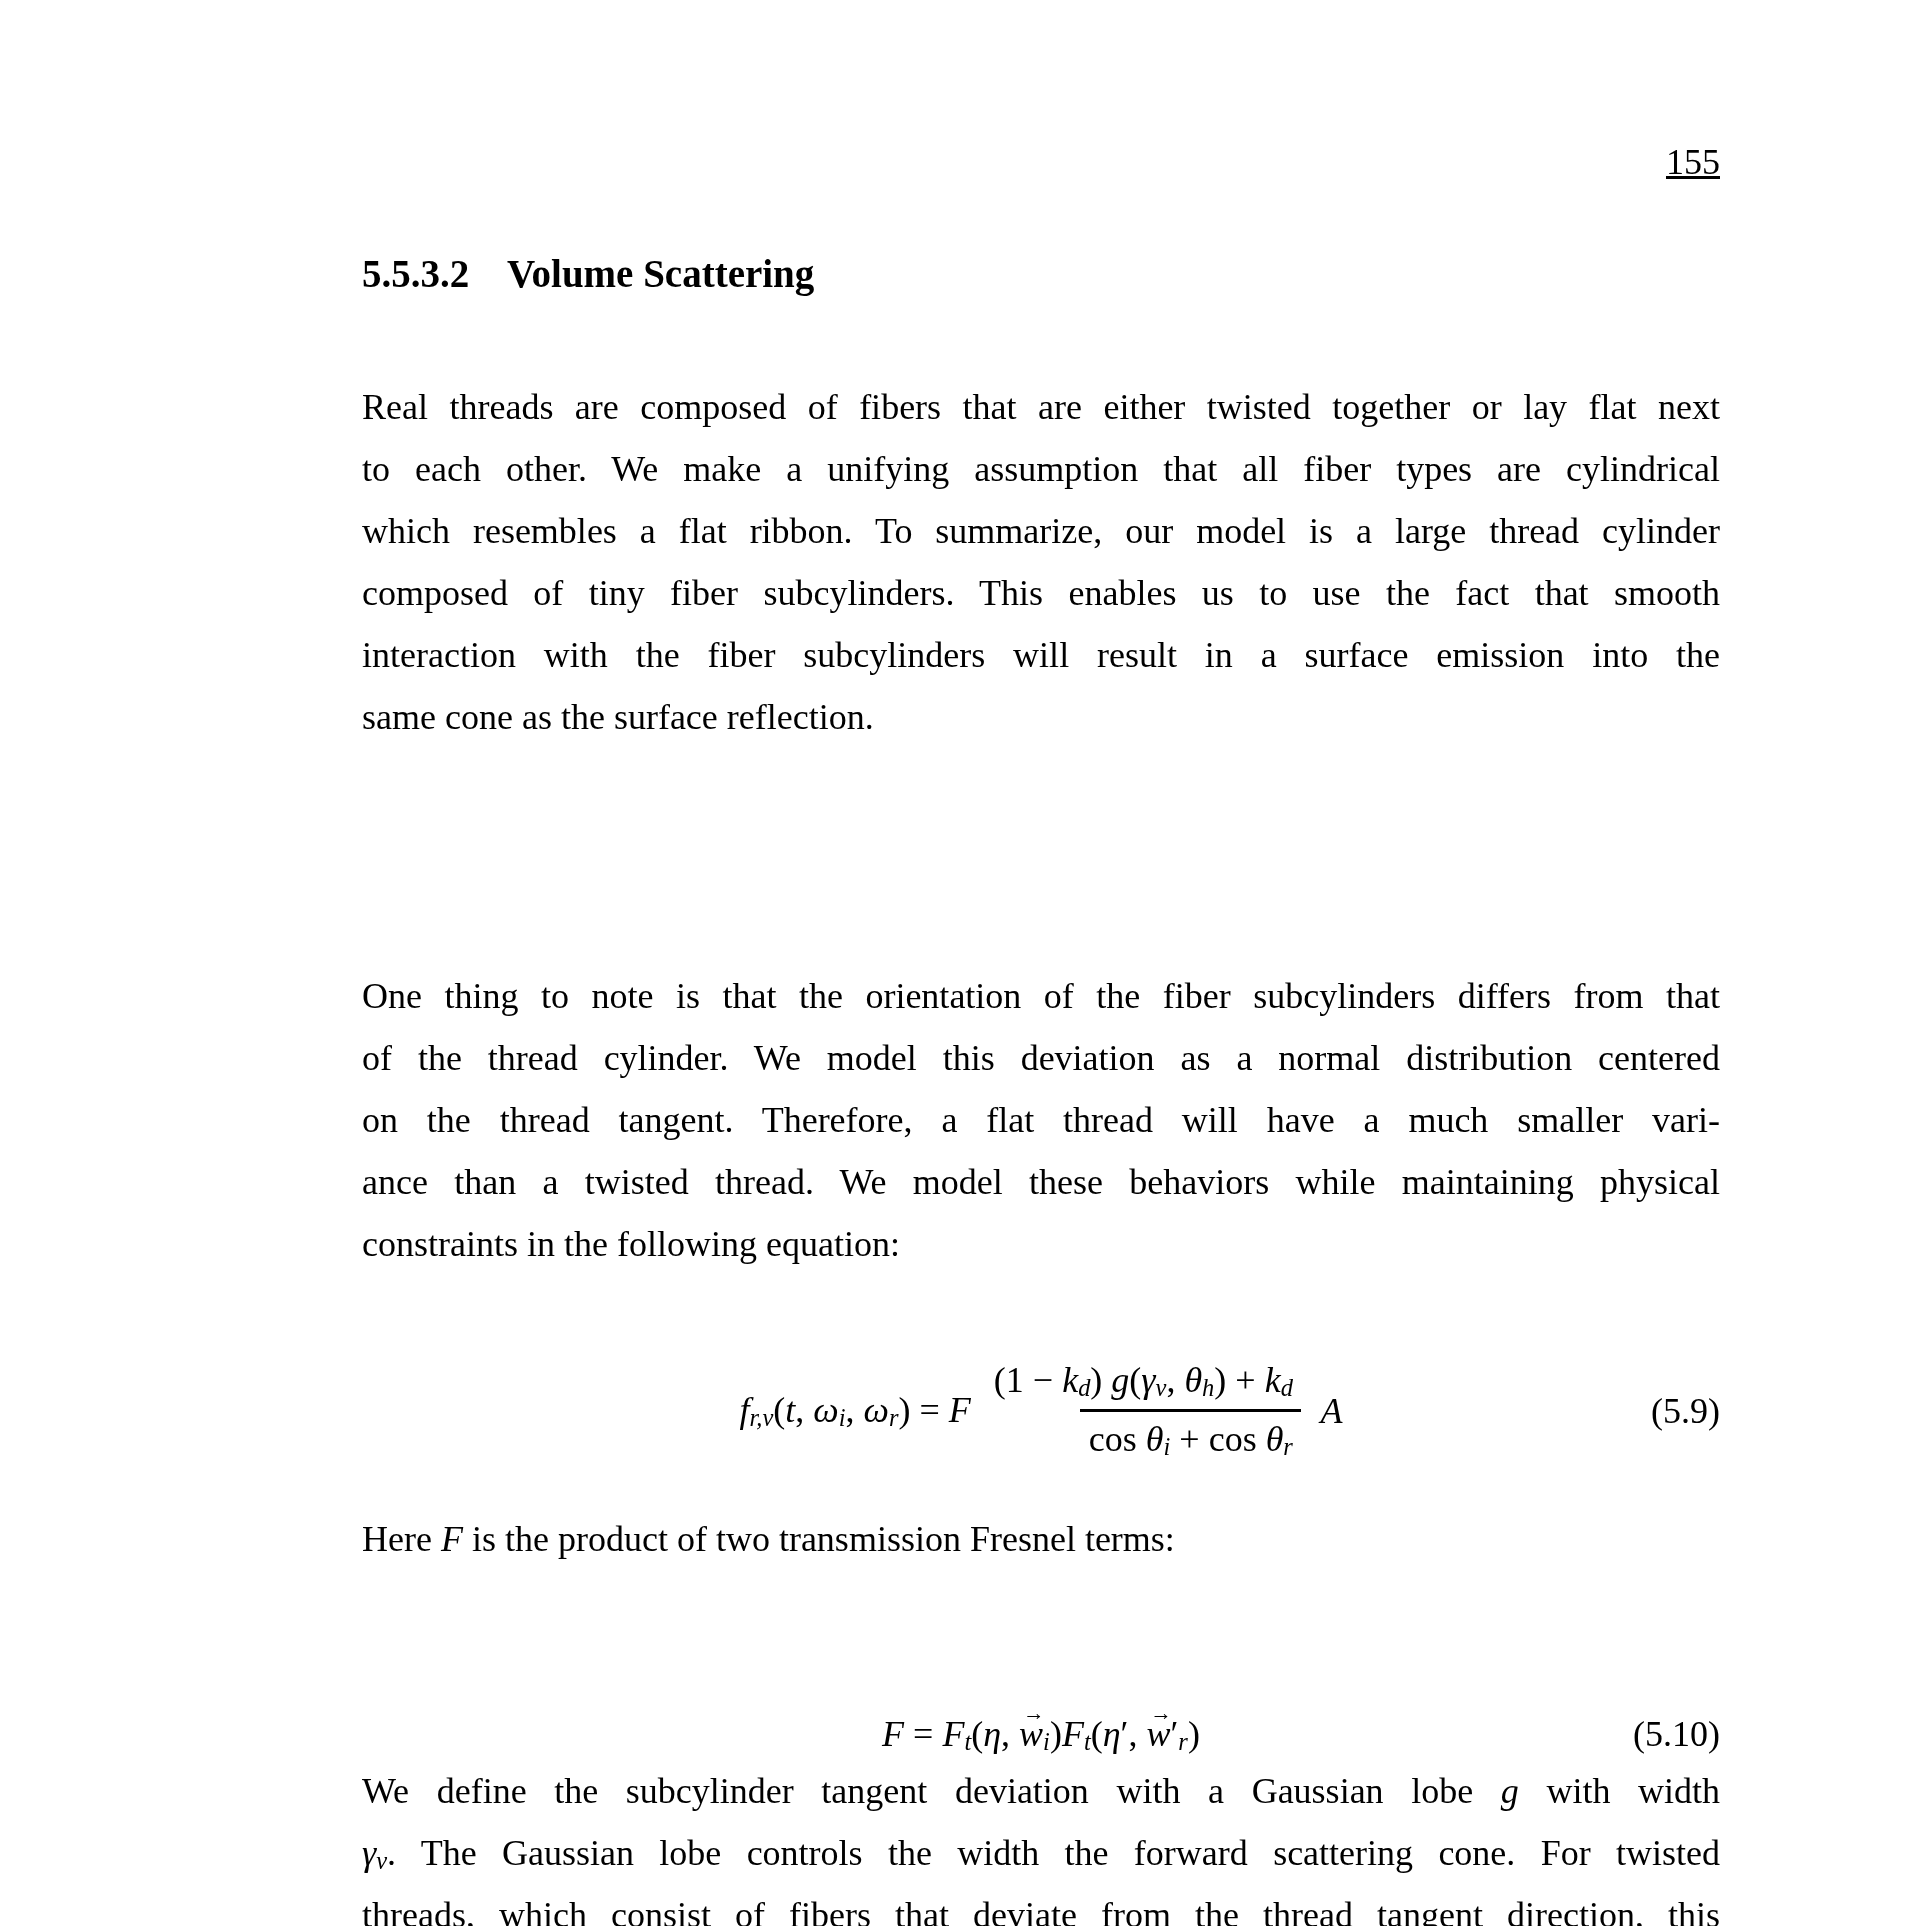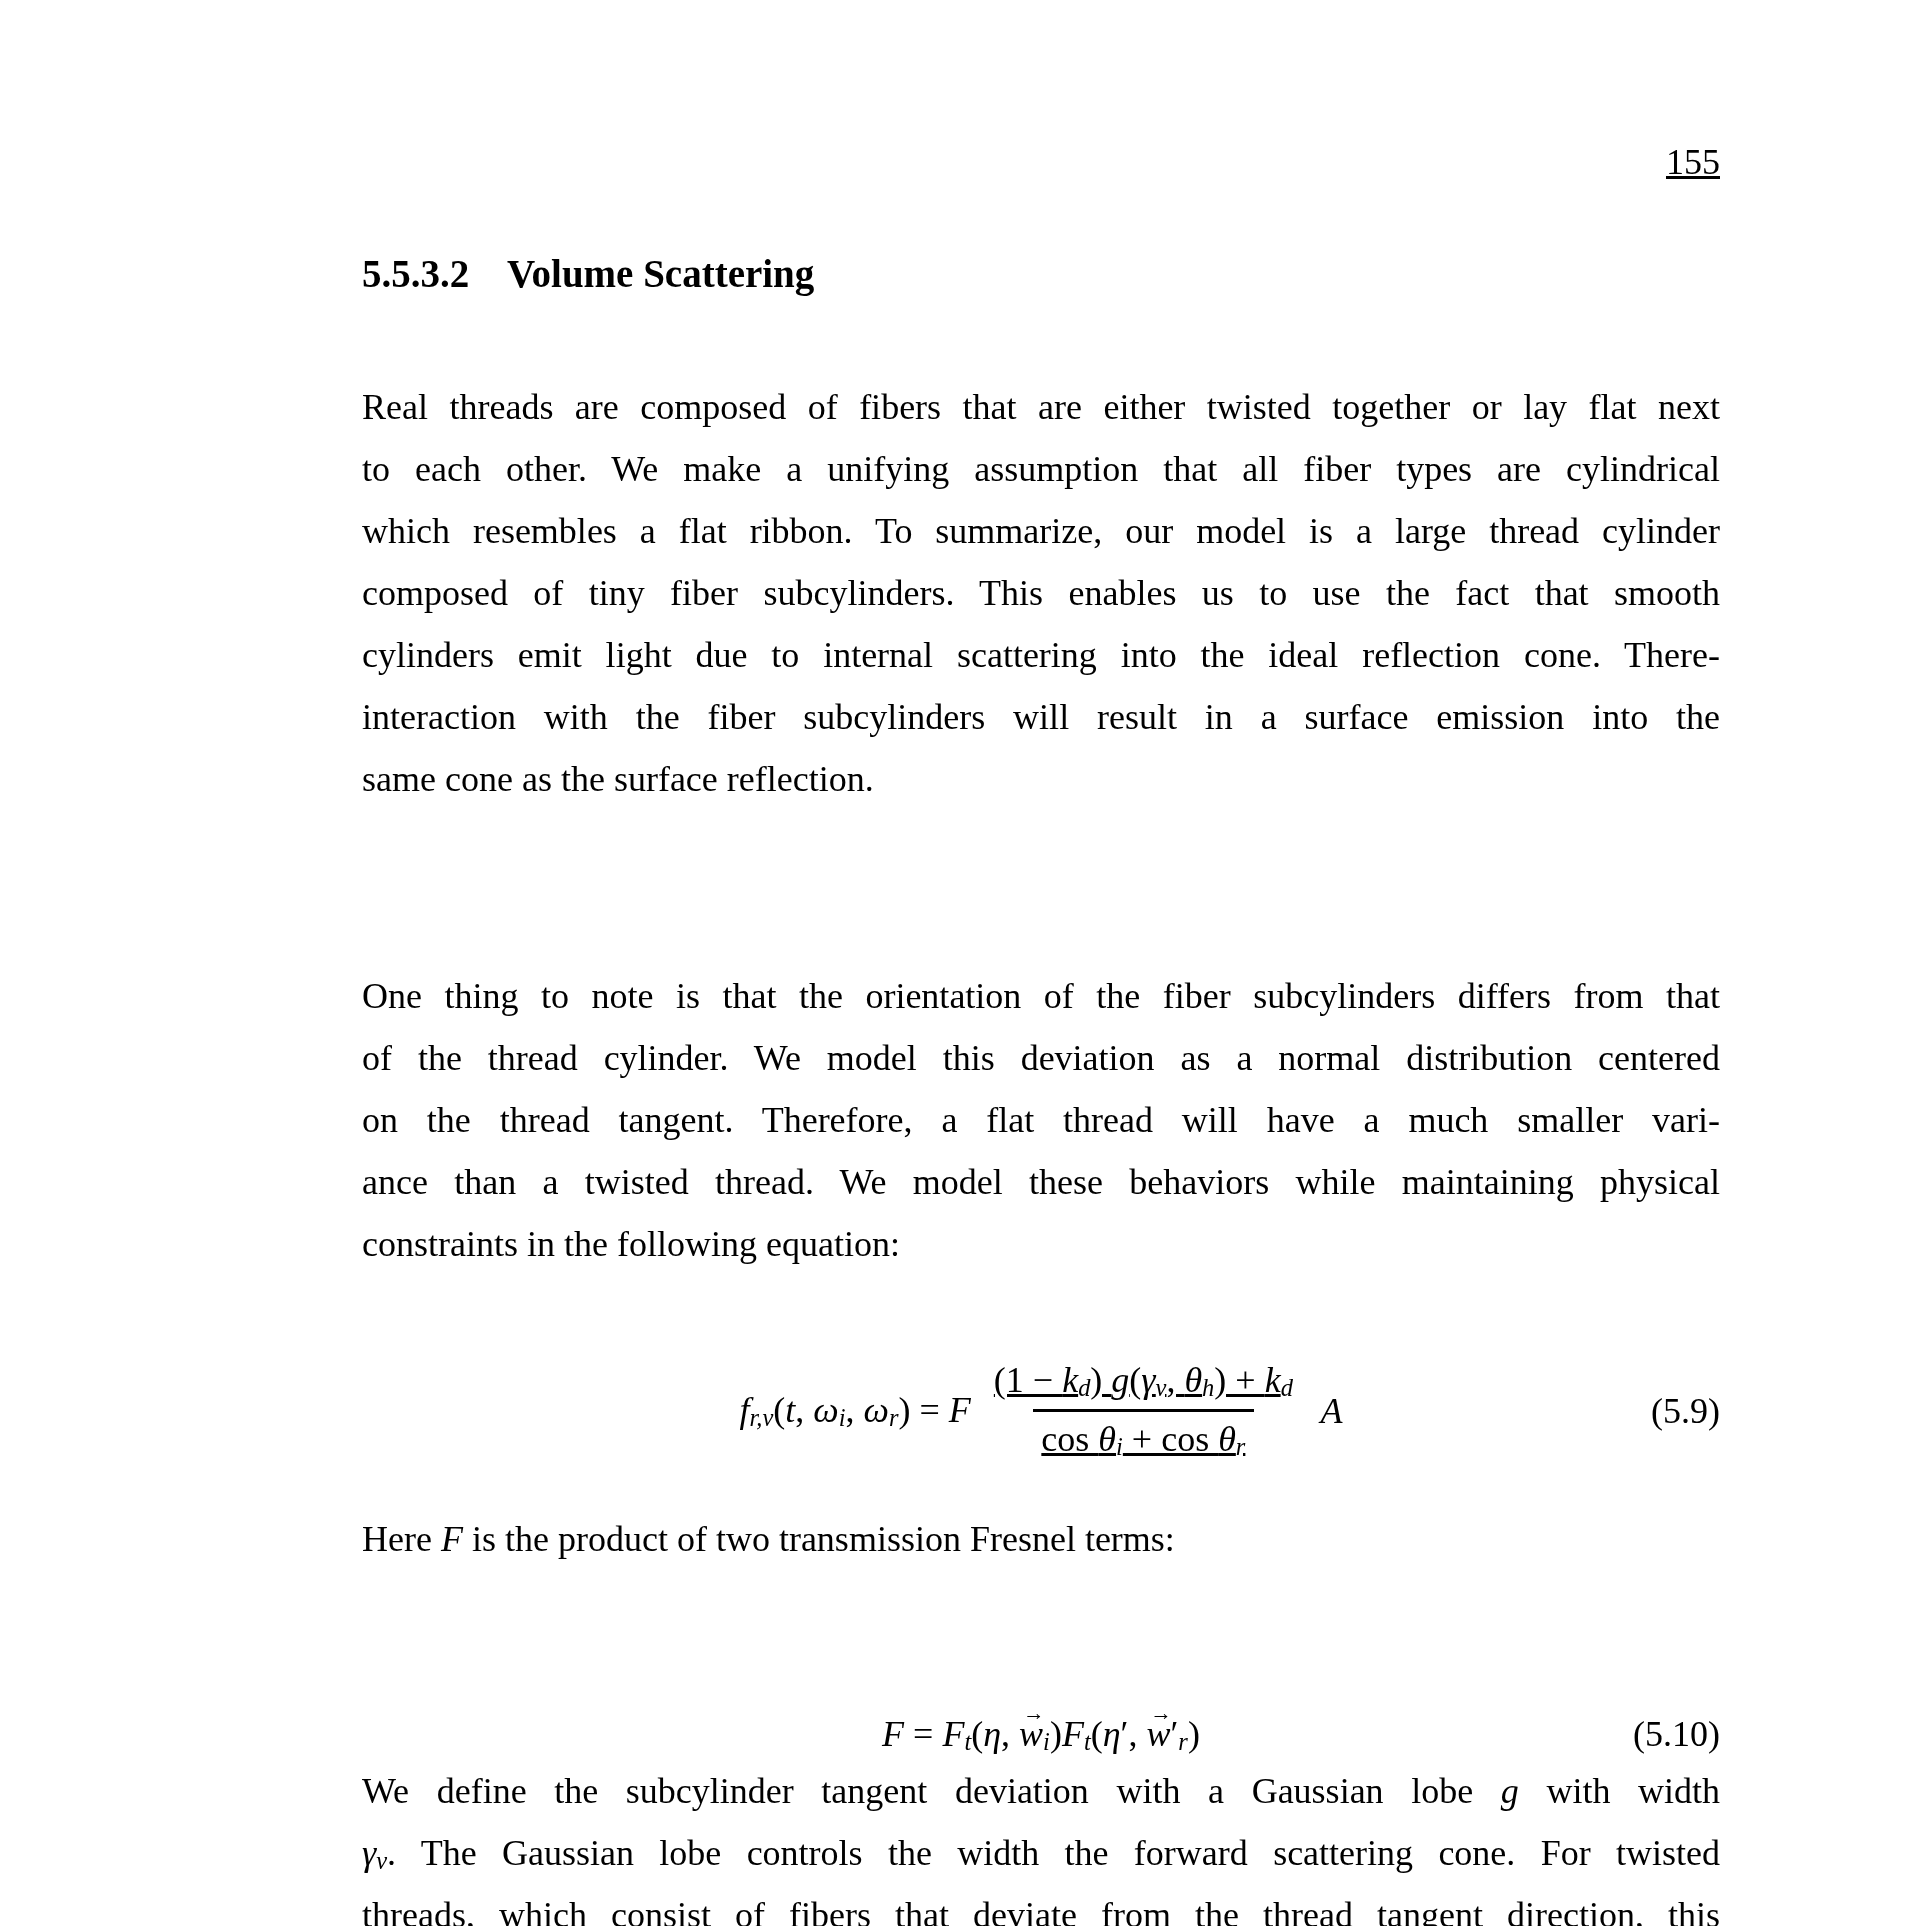--- a/index.html
+++ b/index.html
@@ -69,23 +69,22 @@
     left: 362px;
     width: 1358px;
     display: flex;
     align-items: center;
     justify-content: center;
   }
   .eq-group { white-space: pre; }
   .frac {
     display: inline-flex;
     flex-direction: column;
-    align-items: center;
+    align-items: flex-end;
     margin: 0 14.6px;
-    text-decoration: underline;
   }
   .num {
     padding: 0 8.5px 7px 8.5px;
     line-height: 1.15;
     white-space: pre;
   }
   .den {
     border-top: 3.5px solid #000000;
     padding: 7px 8.5px 0 8.5px;
     line-height: 1.15;
@@ -109,21 +108,20 @@
   <div class="heading">
     <span class="h-num">5.5.3.2</span>
     <span class="h-title">Volume Scattering</span>
   </div>
 
   <div class="para" style="top:376px">
       <div class="tline just"><span class="tk-r">Real threads are composed of fibers that are either twisted together or lay flat next</span></div>
       <div class="tline just"><span class="tk-r">to each other. We make a unifying assumption that all fiber types are cylindrical</span></div>
       <div class="tline just"><span class="tk-r">which resembles a flat ribbon. To summarize, our model is a large thread cylinder</span></div>
       <div class="tline just"><span class="tk-r">composed of tiny fiber subcylinders. This enables us to use the fact that smooth</span></div>
-      <div class="tline just"><span class="tk-r">cylinders emit light due to internal scattering into the ideal reflection cone. There-</span></div>
       <div class="tline just"><span class="tk-r">interaction with the fiber subcylinders will result in a surface emission into the</span></div>
       <div class="tline last"><span class="tk-r">same cone as the surface reflection.</span></div>
     </div>
 
   <div class="para" style="top:965px">
       <div class="tline just"><span class="tk-r">One thing to note is that the orientation of the fiber subcylinders differs from that</span></div>
       <div class="tline just"><span class="tk-r">of the thread cylinder. We model this deviation as a normal distribution centered</span></div>
       <div class="tline just"><span class="tk-r">on the thread tangent. Therefore, a flat thread will have a much smaller vari-</span></div>
       <div class="tline just"><span class="tk-r">ance than a twisted thread. We model these behaviors while maintaining physical</span></div>
       <div class="tline last"><span class="tk-r">constraints in the following equation:</span></div>

